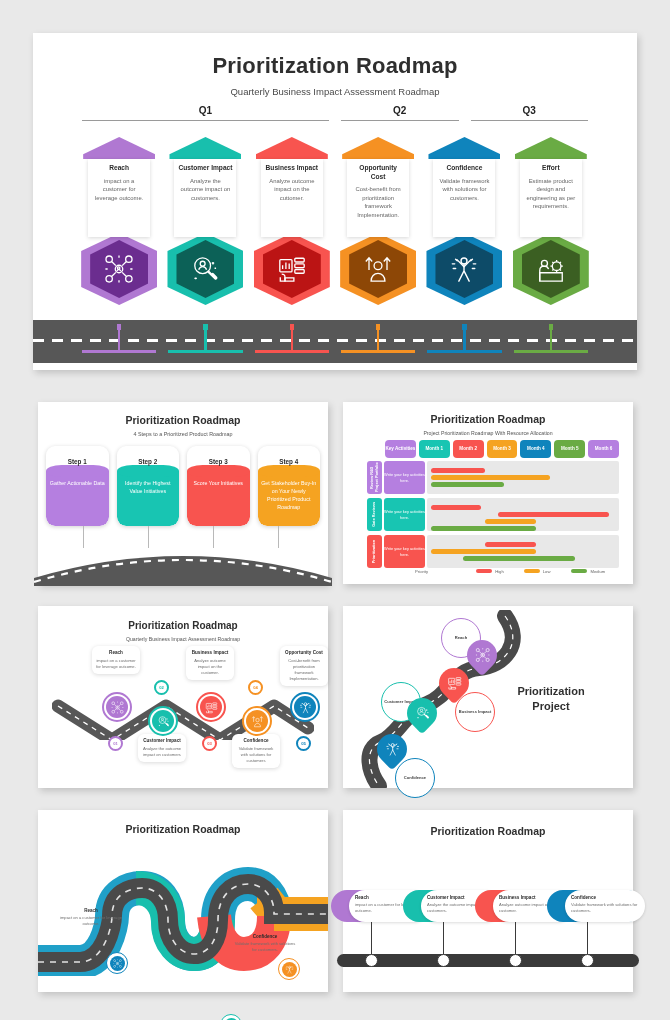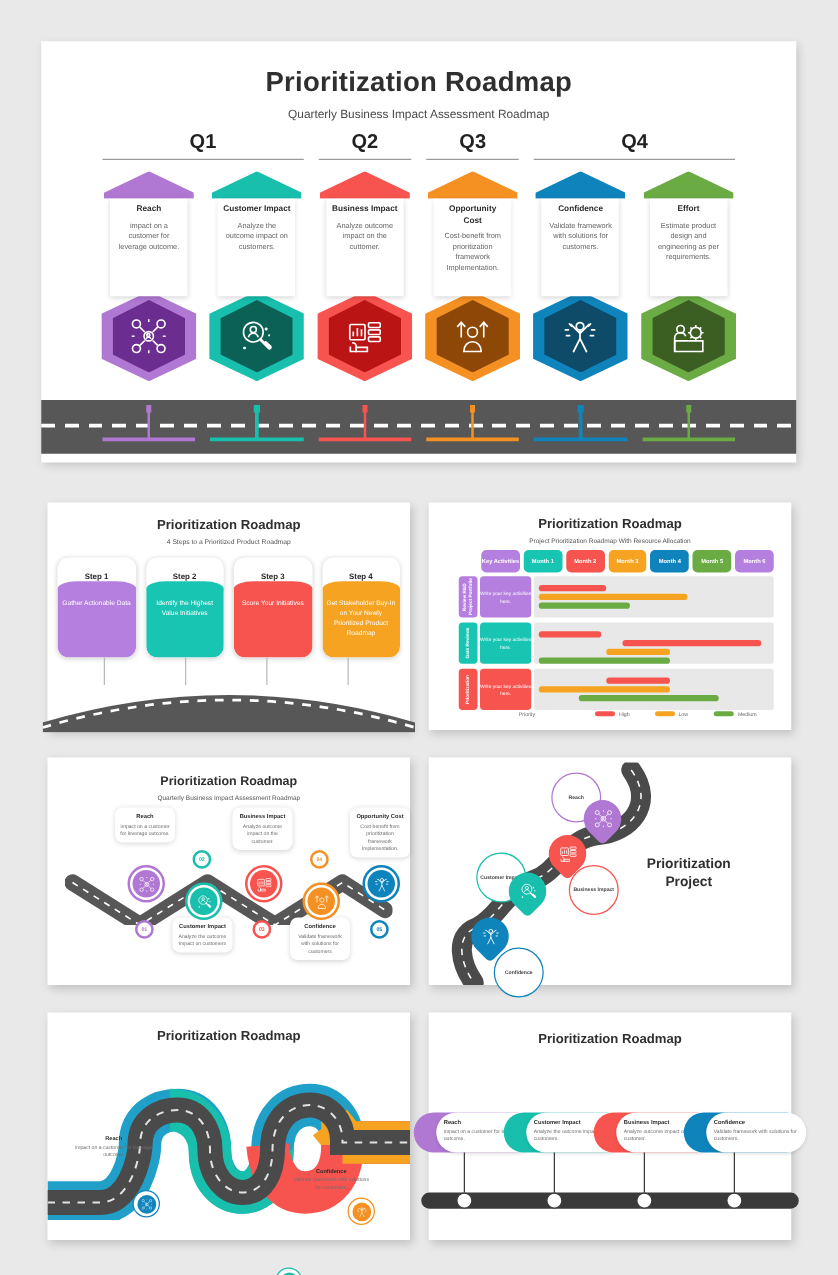--- a/index.html
+++ b/index.html
@@ -24,21 +24,21 @@
     text-align: center; font-size: 22px; font-weight: bold;
     color: #2f2f2f; letter-spacing: .2px; margin-top: 20px;
   }
   .hero-sub {
     text-align: center; font-size: 9.5px; color: #4a4a4a; margin-top: 7px;
   }
 
   
   .q-row { position: absolute; left: 43px; top: 72px; width: 518px; height: 26px; display: flex; }
   .q-cell { position: relative; }
-  .q-label { text-align: center; font-size: 16px; font-weight: bold; color: #222; }
+  .q-label { text-align: center; font-size: 10px; font-weight: bold; color: #222; }
   .q-rule { margin: 4px 6px 0 6px; border-top: 1px solid #9a9a9a; }
 
   
   .cols { position: absolute; left: 43px; top: 104px; width: 518px; height: 175px; display: flex; }
   .col { position: relative; flex: 1; display: flex; flex-direction: column; align-items: center; }
 
   .arrow-head {
     width: 72px; height: 22px;
     clip-path: polygon(50% 0%, 100% 78%, 100% 100%, 0% 100%, 0% 78%);
   }
@@ -209,24 +209,20 @@
         <div class="q-cell" style="flex: 2 1 0%;">
           <div class="q-label">Q1</div>
      <div class="q-rule"></div>
         </div>
         <div class="q-cell" style="flex: 1 1 0%;">
           <div class="q-label">Q2</div>
      <div class="q-rule"></div>
         </div>
         <div class="q-cell" style="flex: 1 1 0%;">
           <div class="q-label">Q3</div>
-     <div class="q-rule"></div>
-        </div>
-        <div class="q-cell" style="flex: 2 1 0%;">
-          <div class="q-label">Q4</div>
      <div class="q-rule"></div>
         </div>
       </div>
   <div class="cols" id="hero-cols">
         <div class="col">
           <div class="arrow-head" style="background:#b078d2"></div>
      <div class="card">
        <h4>Reach</h4>
        <p>impact on a customer for leverage outcome.</p>
      </div>

